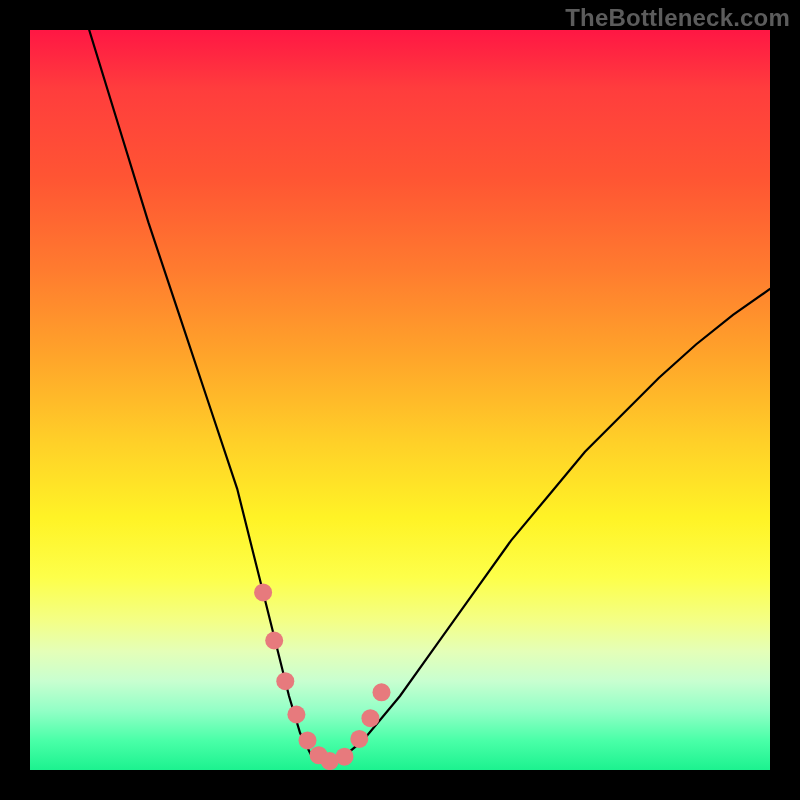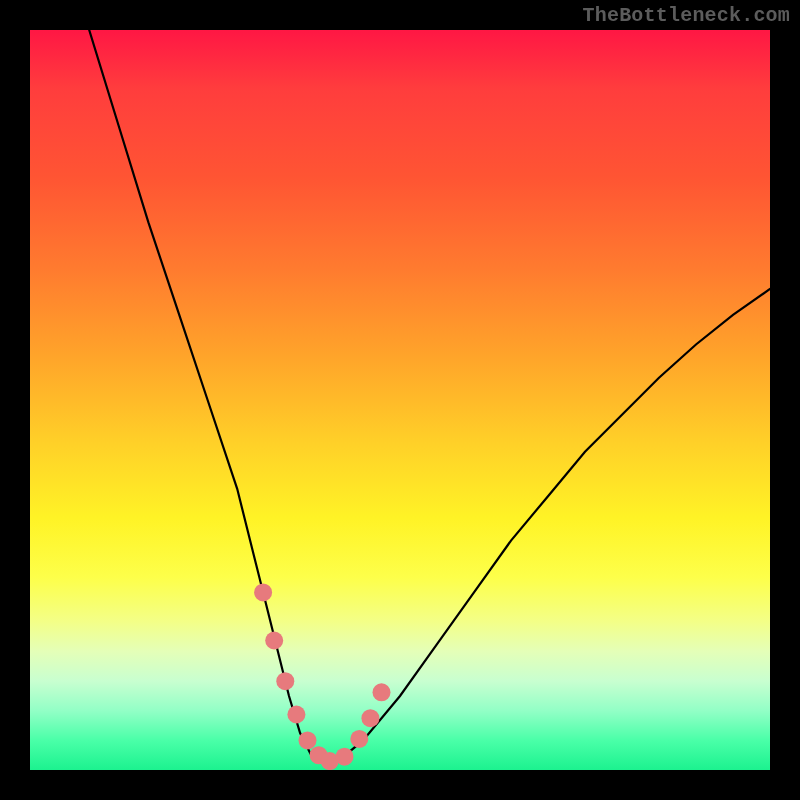--- a/index.html
+++ b/index.html
@@ -29,22 +29,22 @@
       #e4ffb8 84%,
       #c8ffd0 88%,
       #92ffc6 92%,
       #4affa8 96%,
       #1cf28f 100%);
   }
   .watermark {
     position: absolute;
     top: 4px;
     right: 10px;
-    font-family: Liberation Mono, monospace;
-    font-size: 20px;
+    font-family: Liberation Sans, sans-serif;
+    font-size: 24px;
     font-weight: 600;
     color: #5c5c5c;
     letter-spacing: 0.2px;
   }
   svg.curve {
     position: absolute;
     left: 0; top: 0;
     width: 100%; height: 100%;
   }
 </style>

